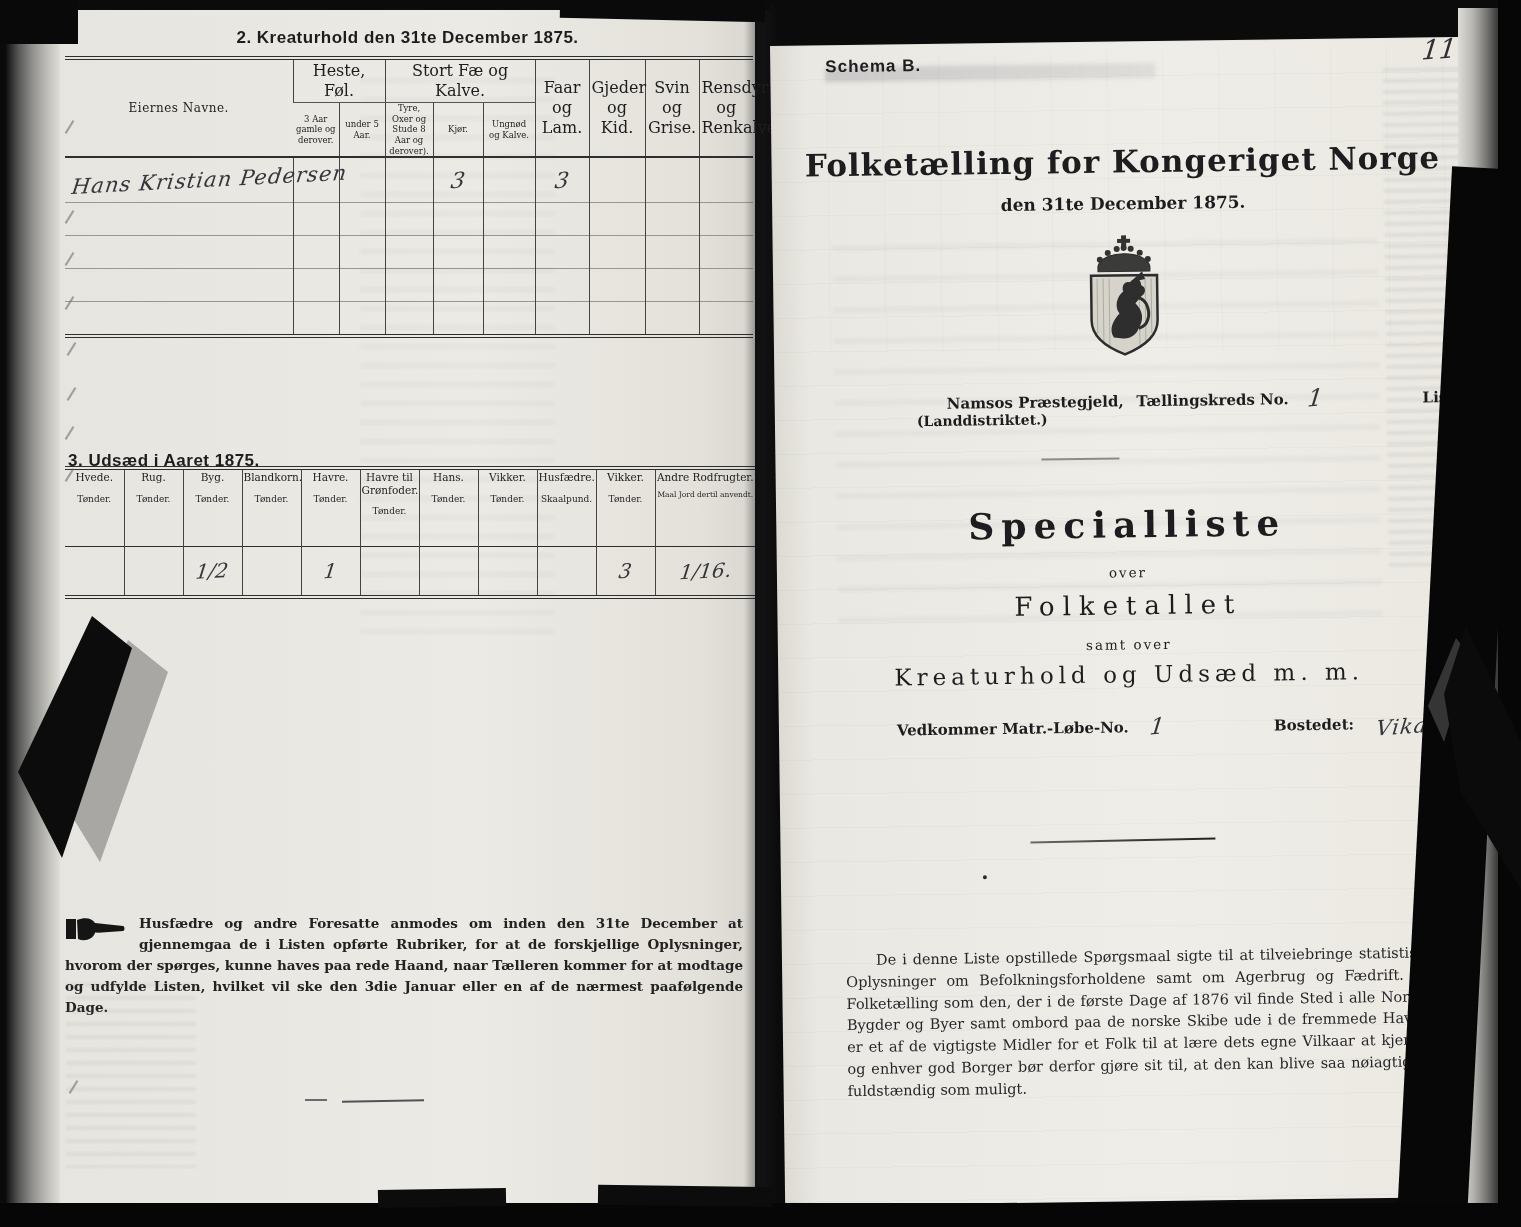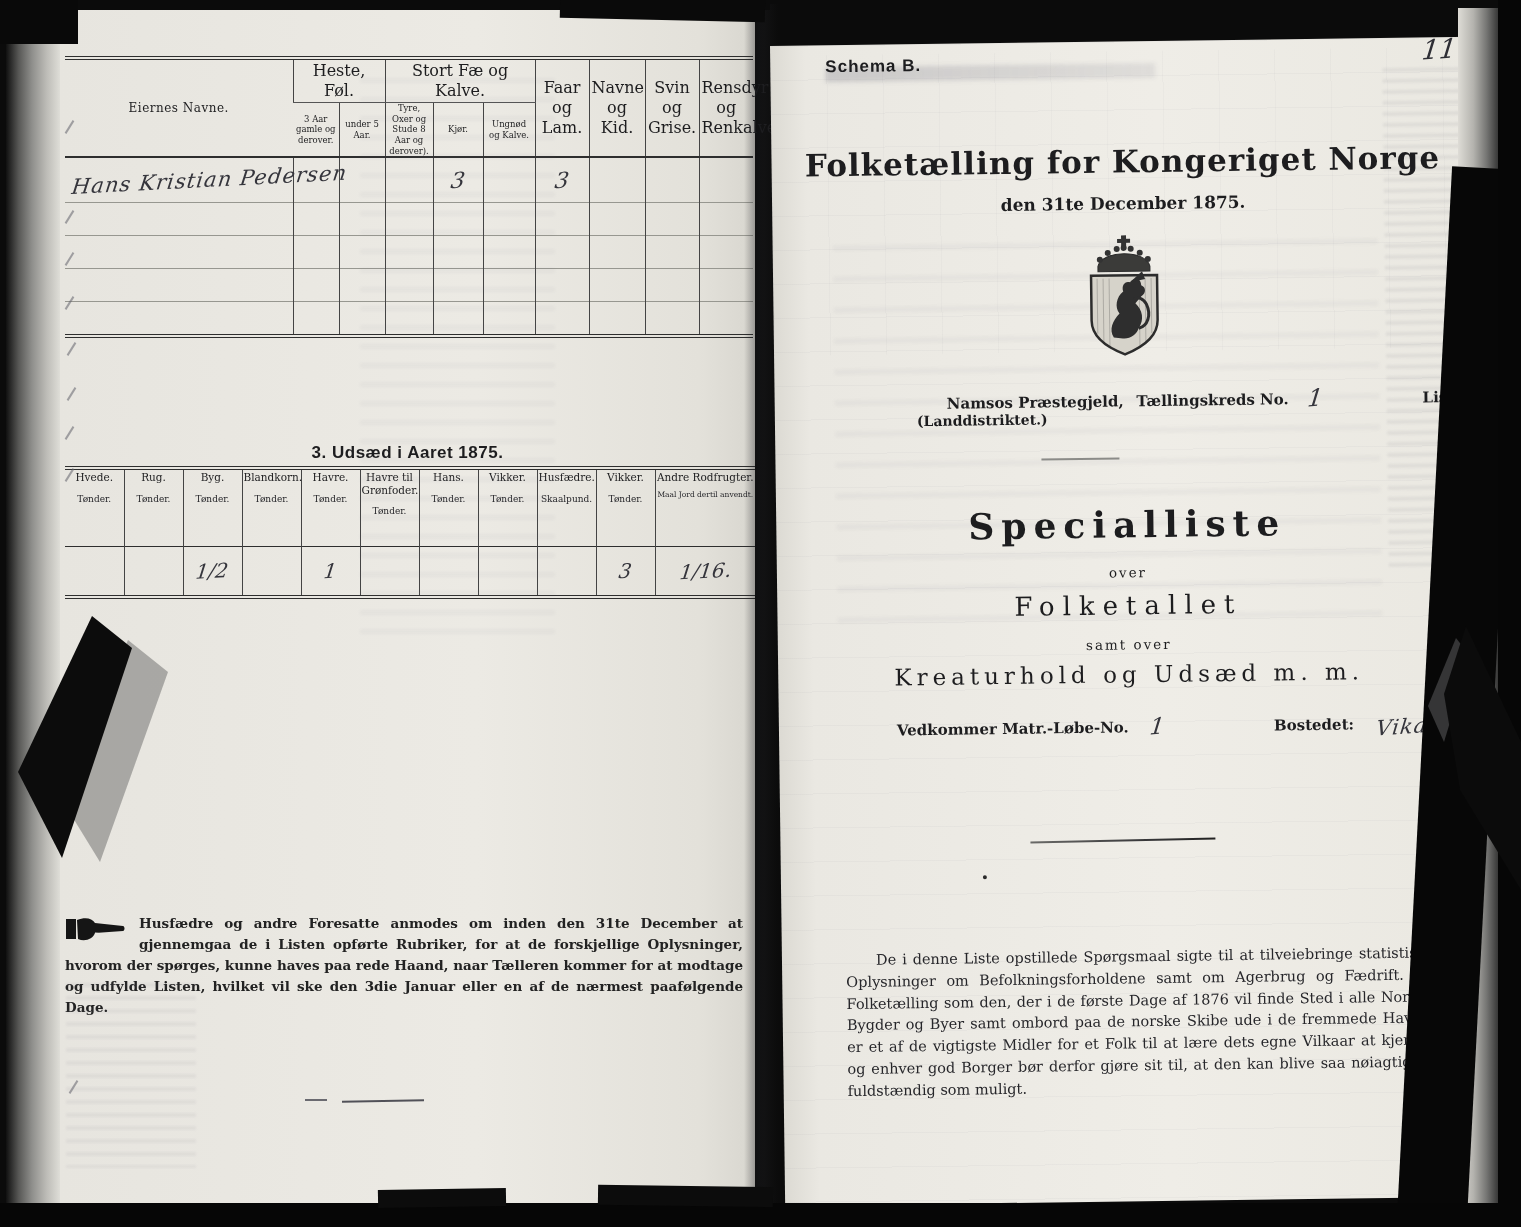--- a/index.html
+++ b/index.html
@@ -28,21 +28,21 @@
     background:linear-gradient(90deg,#dcdad3 0%,#eae8e2 5%,#efede7 55%,#eae8e1 100%);}
   .ruling{position:absolute;inset:0;pointer-events:none;
     background:repeating-linear-gradient(180deg,rgba(125,125,140,.055) 0 1px,transparent 1px 34px);}
   .spine{position:absolute;left:744px;top:4px;width:34px;height:1202px;
     background:linear-gradient(90deg,rgba(20,20,20,0) 0%,rgba(25,25,28,.45) 45%,rgba(35,35,38,.28) 60%,rgba(0,0,0,0) 100%);}
   
   .sans-b{font-family:"Liberation Sans","DejaVu Sans",sans-serif;font-weight:bold;}
   .hw{font-style:italic;color:#35353c;display:inline-block;transform:skewX(-10deg) rotate(-3deg);}
   
   .t1{position:absolute;left:0;top:20px;width:100%;text-align:center;font-size:17px;letter-spacing:.5px;margin:0;}
-  .t2{position:absolute;left:0;top:435px;width:100%;text-align:center;font-size:17px;letter-spacing:.5px;margin:0;}
+  .t2{position:absolute;left:0;top:435px;width:100%;text-align:left;font-size:17px;letter-spacing:.5px;margin:8px;}
   table{border-collapse:collapse;table-layout:fixed;}
   .ktable{position:absolute;left:5px;top:48px;width:688px;border-top:4px double #2e2e2e;border-bottom:4px double #2e2e2e;}
   .ktable th,.ktable td{border-left:1.5px solid #444;padding:0 2px;font-weight:normal;}
   .ktable th{font-size:10.5px;line-height:1.25;text-align:center;vertical-align:middle;}
   .ktable .grp{border-bottom:1px solid #555;}
   .ktable thead tr:first-child th{height:42px;}
   .ktable thead tr:last-child th{height:48px;font-size:8.5px;}
   .ktable thead th.big{font-size:16px;}
   .ktable thead{border-bottom:2px solid #2e2e2e;}
   .ktable td{height:32px;border-top:1px solid #979790;}
@@ -120,41 +120,42 @@
 </style>
 </head>
 <body>
 
 <div class="scene">
 
   <div class="edge-left"></div>
 
   <div class="page page-left">
 
+    <h2 class="t1 sans-b">2. Kreaturhold den 31te December 1875.</h2>
 
     <table class="ktable">
       <colgroup>
         <col style="width:228px">
           <col style="width:46px">
           <col style="width:46px">
         <col style="width:48px">
           <col style="width:50px">
           <col style="width:52px">
         <col style="width:54px">
           <col style="width:56px">
           <col style="width:54px">
           <col style="width:54px">
       </colgroup>
       <thead>
         <tr>
           <th rowspan="2" class="namehdr">Eiernes Navne.</th>
           <th colspan="2" class="grp big">Heste, Føl.</th>
           <th colspan="3" class="grp big">Stort Fæ og Kalve.</th>
           <th rowspan="2" class="big">Faar og Lam.</th>
-          <th rowspan="2" class="big">Navne og Kid.</th>
+          <th rowspan="2" class="big">Gjeder og Kid.</th>
           <th rowspan="2" class="big">Svin og Grise.</th>
           <th rowspan="2" class="big">Rensdyr og Renkalve.</th>
         </tr>
         <tr>
           <th>3 Aar gamle og derover.</th>
           <th>under 5 Aar.</th>
           <th>Tyre, Oxer og Stude 8 Aar og derover).</th>
           <th>Kjør.</th>
           <th>Ungnød og Kalve.</th>
         </tr>

